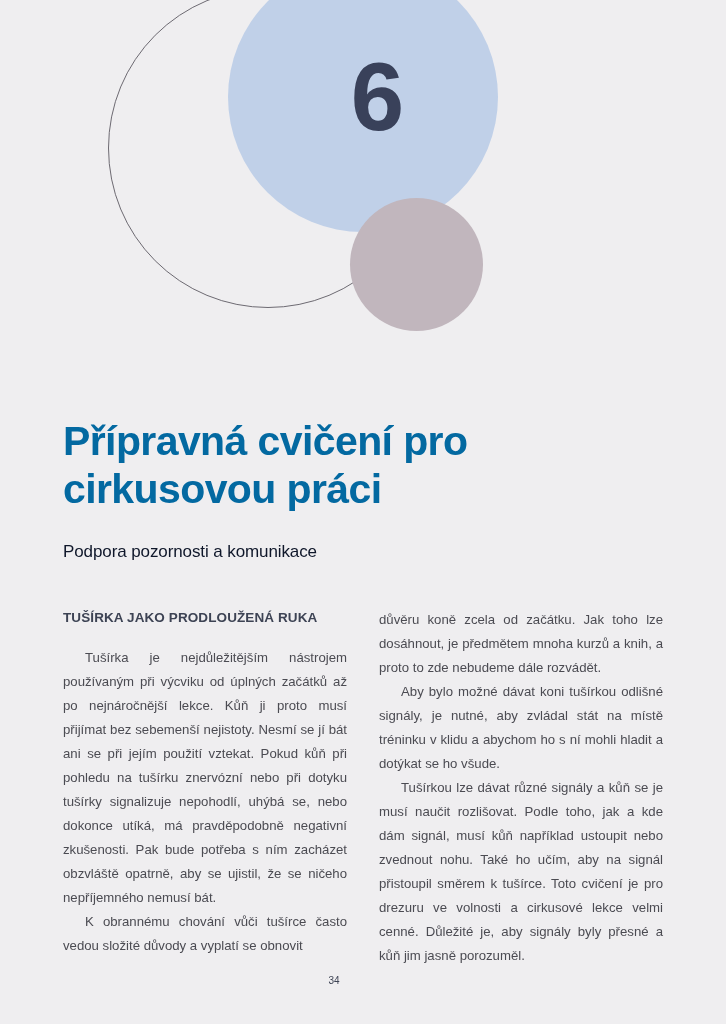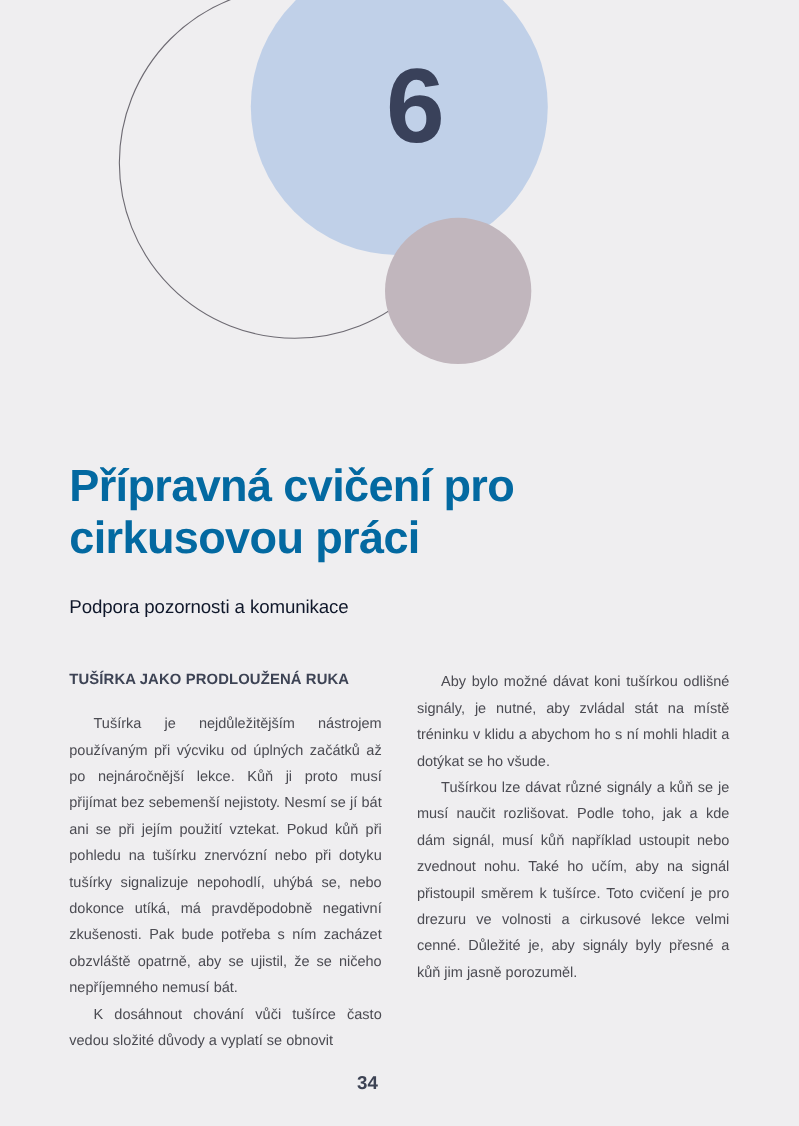--- a/index.html
+++ b/index.html
@@ -137,22 +137,22 @@
     text-indent: 0;
   }
 
   
   .page-number {
     position: absolute;
     left: 0;
     top: 975px;
     width: 668px;
     text-align: center;
-    font-size: 17px;
-    font-weight: bold;
+    font-size: 10px;
+    font-weight: normal;
     color: #3d4354;
   }
 </style>
 </head>
 <body>
 
 <div class="page">
 
   <div class="deco">
     <div class="circle-outline"></div>
@@ -164,24 +164,25 @@
   <div class="title-block">
     <h1 class="page-title">Přípravná cvičení pro cirkusovou práci</h1>
     <p class="page-subtitle">Podpora pozornosti a komunikace</p>
   </div>
 
   <div class="columns">
 
     <div class="column">
       <h2 class="section-heading">TUŠÍRKA JAKO PRODLOUŽENÁ RUKA</h2>
       <p class="body-par">Tušírka je nejdůležitějším nástrojem používaným při výcviku od úplných začátků až po nejnáročnější lekce. Kůň ji proto musí přijímat bez sebemenší nejistoty. Nesmí se jí bát ani se při jejím použití vztekat. Pokud kůň při pohledu na tušírku znervózní nebo při dotyku tušírky signalizuje nepohodlí, uhýbá se, nebo dokonce utíká, má pravděpodobně negativní zkušenosti. Pak bude potřeba s ním zacházet obzvláště opatrně, aby se ujistil, že se ničeho nepříjemného nemusí bát.</p>
-      <p class="body-par">K dosáhnout chování vůči tušírce často vedou složité důvody a vyplatí se obnovit</p>
+      <p class="body-par">K obrannému chování vůči tušírce často vedou složité důvody a vyplatí se obnovit</p>
     </div>
 
     <div class="column">
+      <p class="body-par cont">důvěru koně zcela od začátku. Jak toho lze dosáhnout, je předmětem mnoha kurzů a knih, a proto to zde nebudeme dále rozvádět.</p>
       <p class="body-par">Aby bylo možné dávat koni tušírkou odlišné signály, je nutné, aby zvládal stát na místě tréninku v klidu a abychom ho s ní mohli hladit a dotýkat se ho všude.</p>
       <p class="body-par">Tušírkou lze dávat různé signály a kůň se je musí naučit rozlišovat. Podle toho, jak a kde dám signál, musí kůň například ustoupit nebo zvednout nohu. Také ho učím, aby na signál přistoupil směrem k tušírce. Toto cvičení je pro drezuru ve volnosti a cirkusové lekce velmi cenné. Důležité je, aby signály byly přesné a kůň jim jasně porozuměl.</p>
     </div>
 
   </div>
 
   <div class="page-number">34</div>
 
 </div>
 

